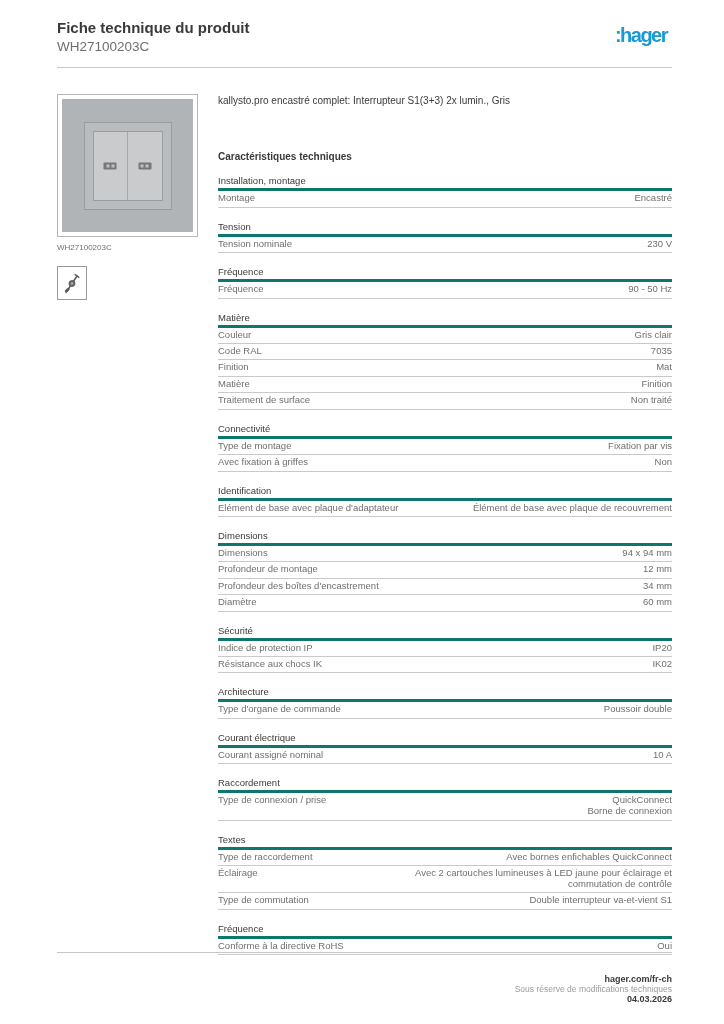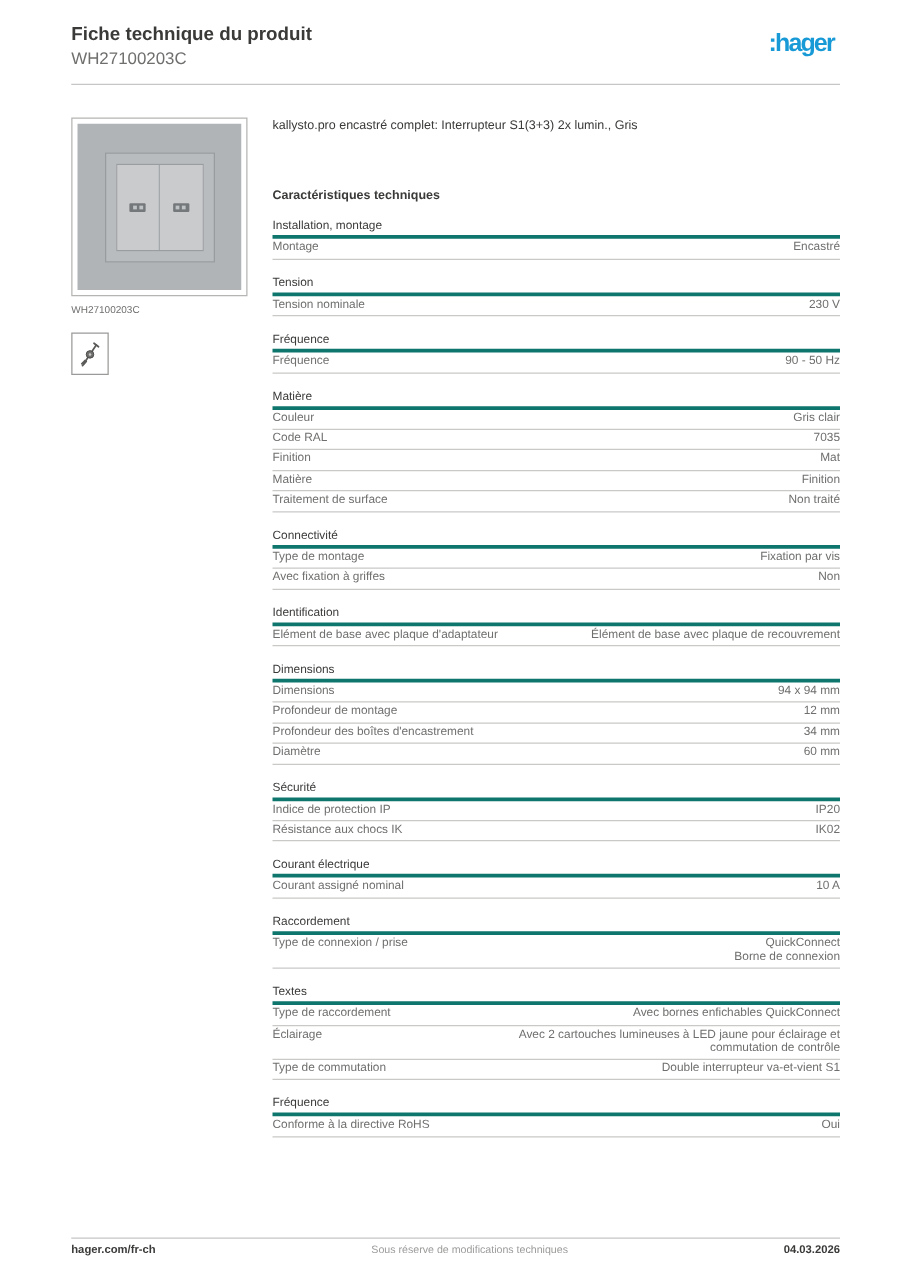--- a/index.html
+++ b/index.html
@@ -40,21 +40,21 @@
   .product-name { font-size:10px; font-weight:normal; color:#3a3a39; margin-bottom:25px; line-height:1.3; }
   .section-title { font-size:10px; font-weight:bold; color:#3a3a39; margin-bottom:9px;margin-top:44px; }
 
   .section { margin-top:13px; }
   .section-heading { font-size:9.5px; font-weight:normal; color:#3a3a39; padding-bottom:2px; border-bottom:3px solid #0f766e; }
   .row { display:flex; justify-content:space-between; align-items:flex-start; padding:2px 0 2.5px 0; border-bottom:1px solid #c9c9c8; }
   .row-label { font-size:9.5px; color:#6f6f6e; line-height:1.15; flex-shrink:0; }
   .row-value { font-size:9.5px; color:#6f6f6e; line-height:1.15; text-align:right; white-space:pre-line; flex:1; margin-left:14px; }
 
   
-  .footer { position:absolute; left:57px; right:52px; bottom:20px; border-top:1px solid #c6c6c5; padding-top:3px; display:flex; justify-content:space-between; align-items:flex-end; }
+  .footer { position:absolute; left:57px; right:52px; bottom:20px; border-top:1px solid #c6c6c5; padding-top:21px; display:flex; justify-content:space-between; align-items:flex-end;flex-direction:column; }
   .footer-left, .footer-right { font-size:9px; font-weight:bold; color:#3a3a39; }
   .footer-center { font-size:8.5px; color:#9b9b9a; }
 </style>
 </head>
 <body>
 
 <div class="page">
 
   <div class="header">
     <div>
@@ -192,20 +192,27 @@
             <div class="row">
               <div class="row-label">Indice de protection IP</div>
               <div class="row-value">IP20</div>
             </div>
             <div class="row">
               <div class="row-label">Résistance aux chocs IK</div>
               <div class="row-value">IK02</div>
             </div>
           </div>
           <div class="section">
+            <div class="section-heading">Architecture</div>
+            <div class="row">
+              <div class="row-label">Type d'organe de commande</div>
+              <div class="row-value">Poussoir double</div>
+            </div>
+          </div>
+          <div class="section">
             <div class="section-heading">Courant électrique</div>
             <div class="row">
               <div class="row-label">Courant assigné nominal</div>
               <div class="row-value">10 A</div>
             </div>
           </div>
           <div class="section">
             <div class="section-heading">Raccordement</div>
             <div class="row">
               <div class="row-label">Type de connexion / prise</div>

